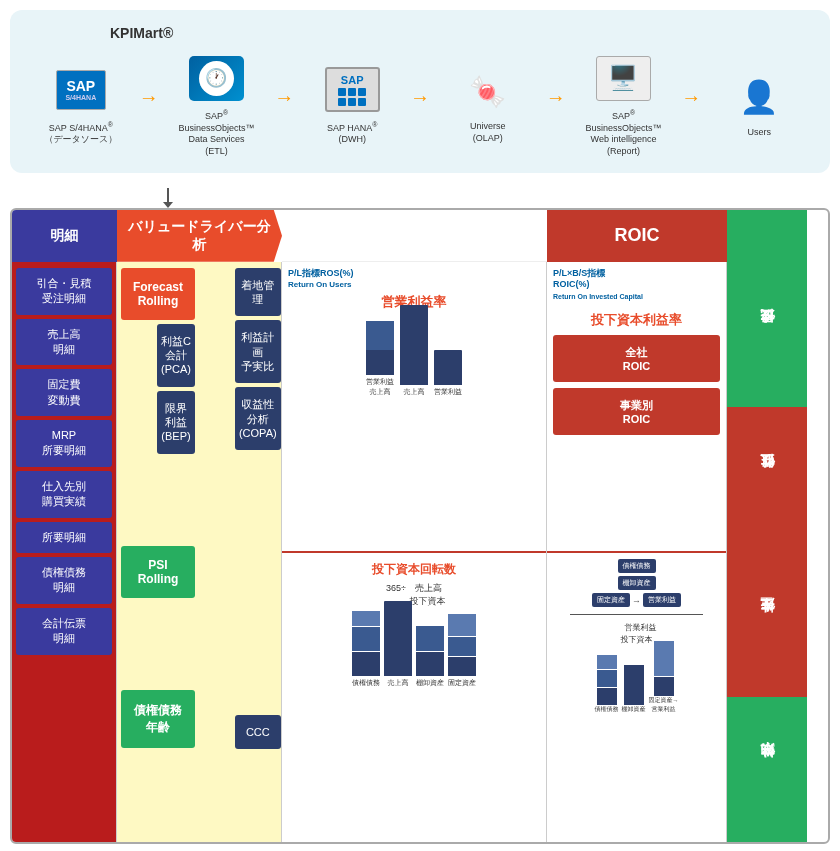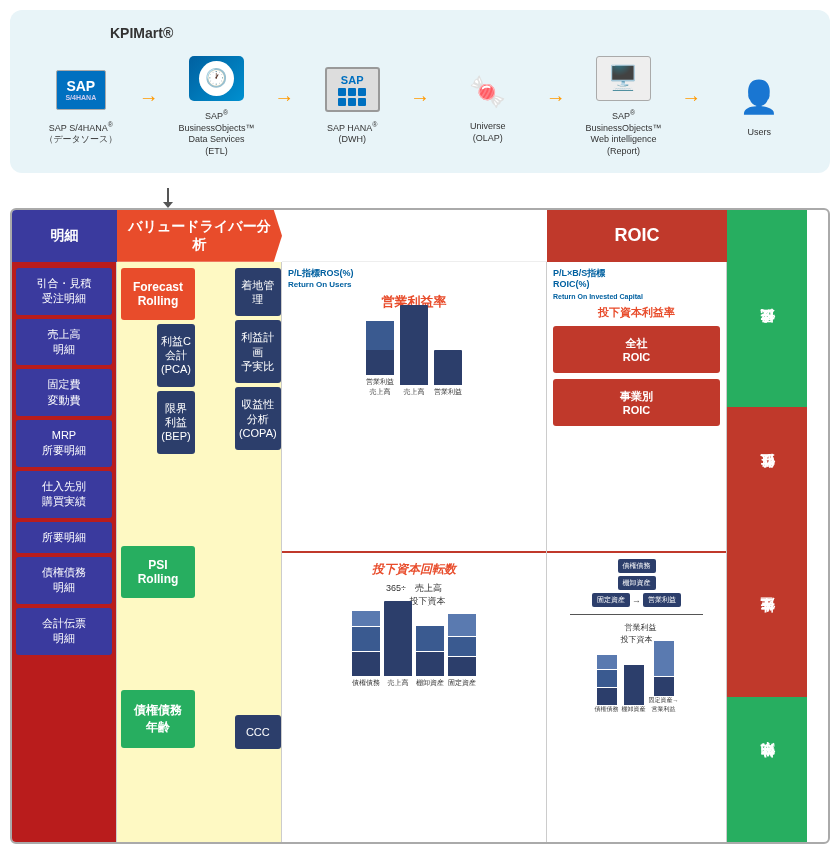--- a/index.html
+++ b/index.html
@@ -529,21 +529,21 @@
                 <div class="bar-group">
                   <div class="bar" style="height:35px; background:#2c3e6b;"></div>
                   <div class="bar-label">営業利益</div>
                 </div>
               </div>
             </div>
           </div>
         </div>
 
         <div style="padding:6px; flex:1;">
-          <div class="chart-title-red" style="font-size:12px; margin-top:2px;font-style:italic;">投下資本回転数</div>
+          <div class="chart-title-red" style="font-size:12px; margin-top:2px;">投下資本回転数</div>
           <div style="font-size:9px; color:#333; text-align:center; margin:4px 0;">365÷　売上高<br>　　　投下資本</div>
 
           <div class="bs-bar-chart">
             <div class="bar-group">
               <div class="bar" style="height:65px; display:flex; flex-direction:column;">
                 <div style="flex:1; background:#5a7ab0;"></div>
                 <div class="bar-stripe" style="height:25px; background:#3a5a90; border-top:1px solid #fff;"></div>
                 <div class="bar-stripe" style="height:25px; background:#2c3e6b; border-top:1px solid #fff;"></div>
               </div>
               <div class="bar-label">債権債務</div>
@@ -569,21 +569,21 @@
             </div>
           </div>
         </div>
 
       </div>
 
       <div style="display:flex; flex-direction:column; border-right:1px solid #ccc; background:#fff;">
 
         <div style="padding:6px; border-bottom:2px solid #c0392b; flex:1;">
           <div class="chart-title-blue">P/L×B/S指標<br>ROIC(%)<br><span style="font-size:7px;">Return On Invested Capital</span></div>
-          <div class="chart-title-red" style="font-size:11px; margin-top:2px;">投下資本利益率</div>
+          <div class="chart-title-red" style="font-size:13px; margin-top:8px;">投下資本利益率</div>
           <div style="display:flex; flex-direction:column; gap:6px; margin-top:6px;">
             <div class="roic-box-red">全社<br>ROIC</div>
             <div class="roic-box-red">事業別<br>ROIC</div>
           </div>
         </div>
 
         <div style="padding:6px; flex:1;">
 
           <div style="display:flex; flex-direction:column; align-items:center; gap:3px; font-size:7px;">
 

